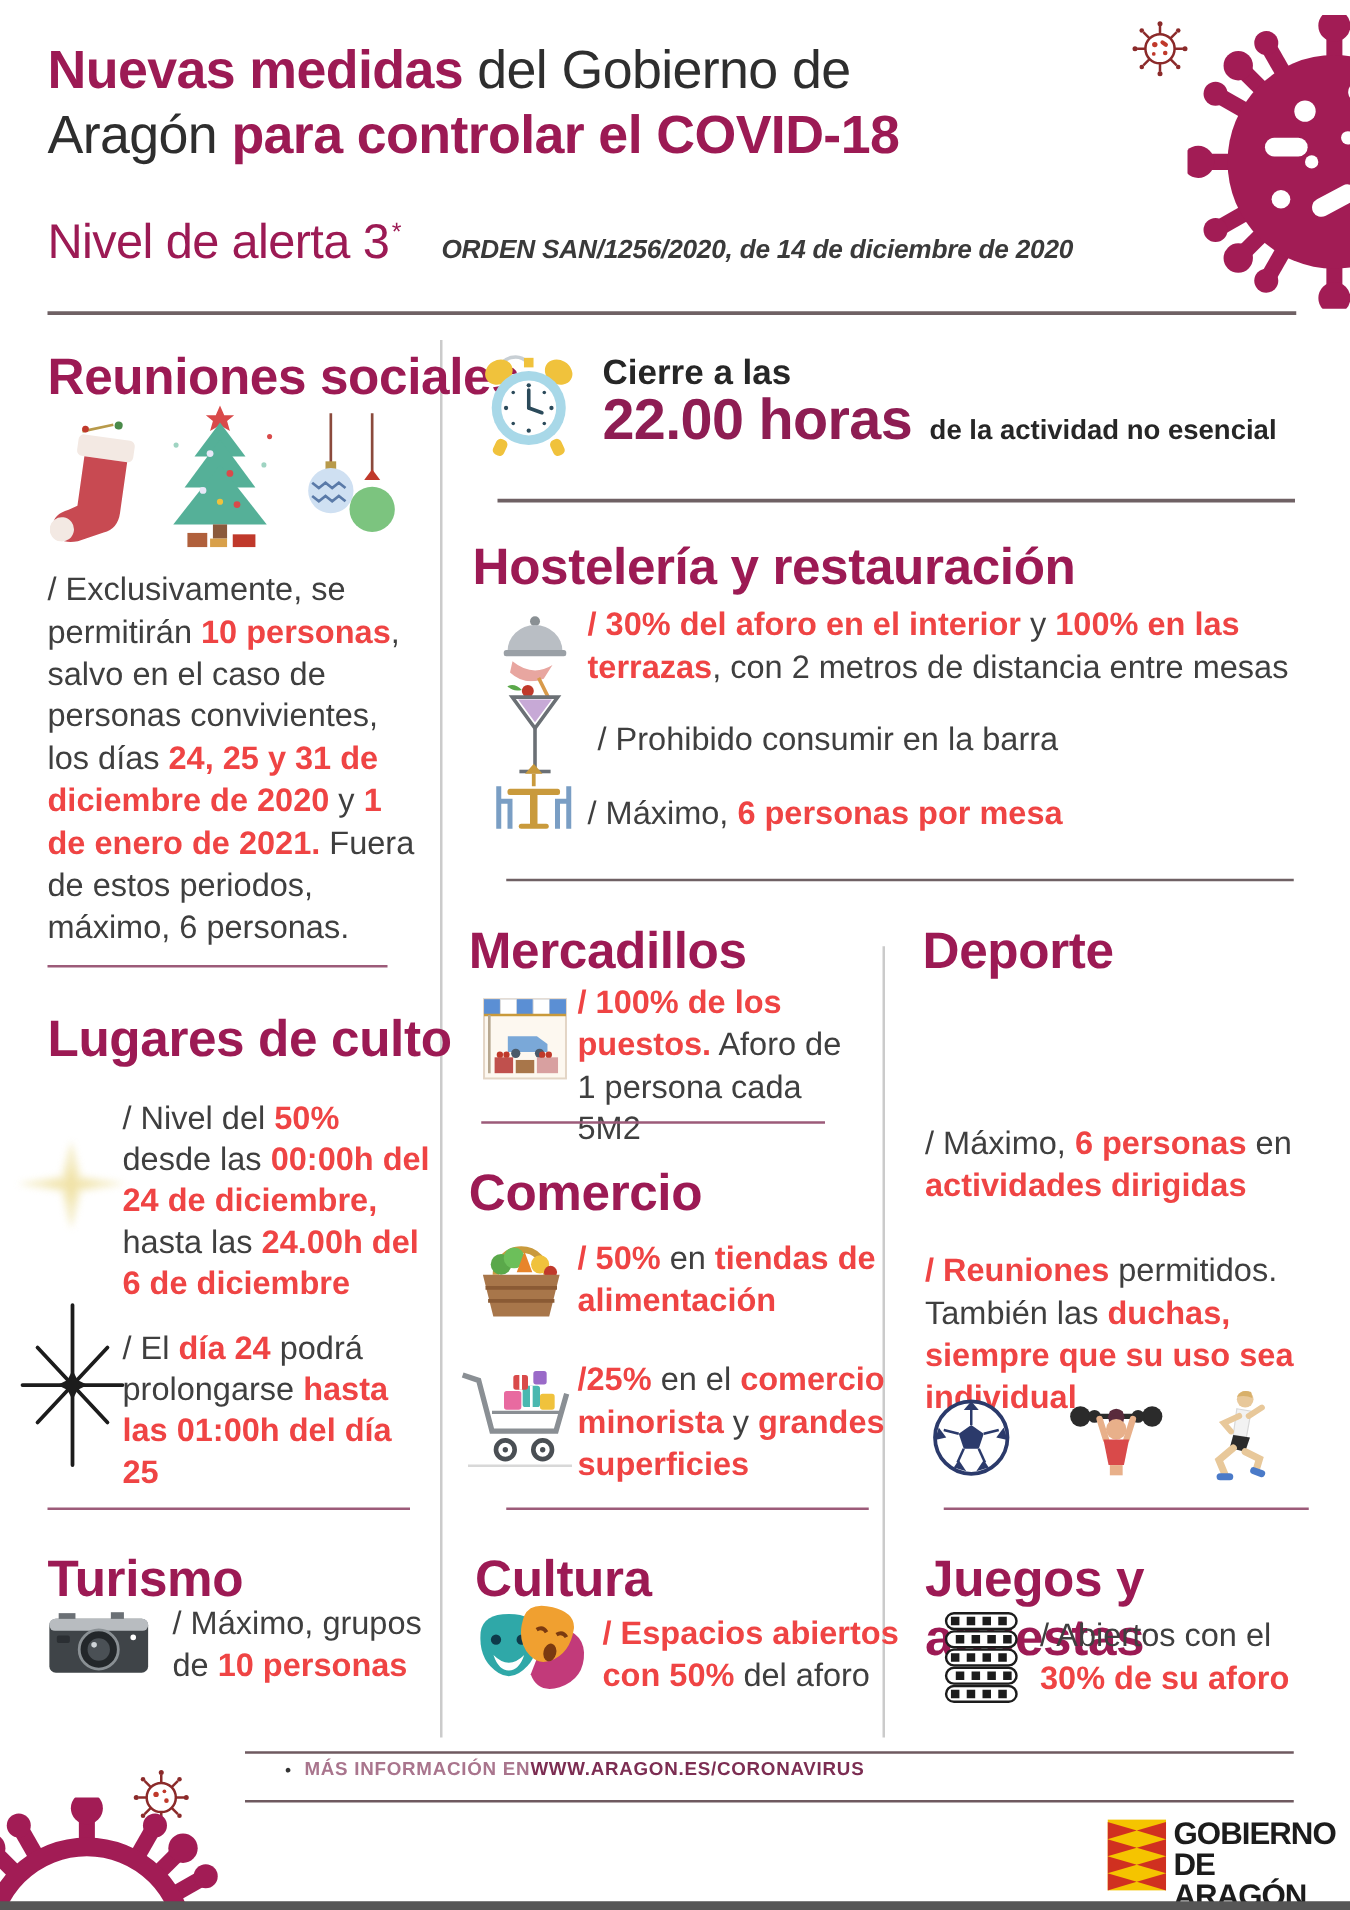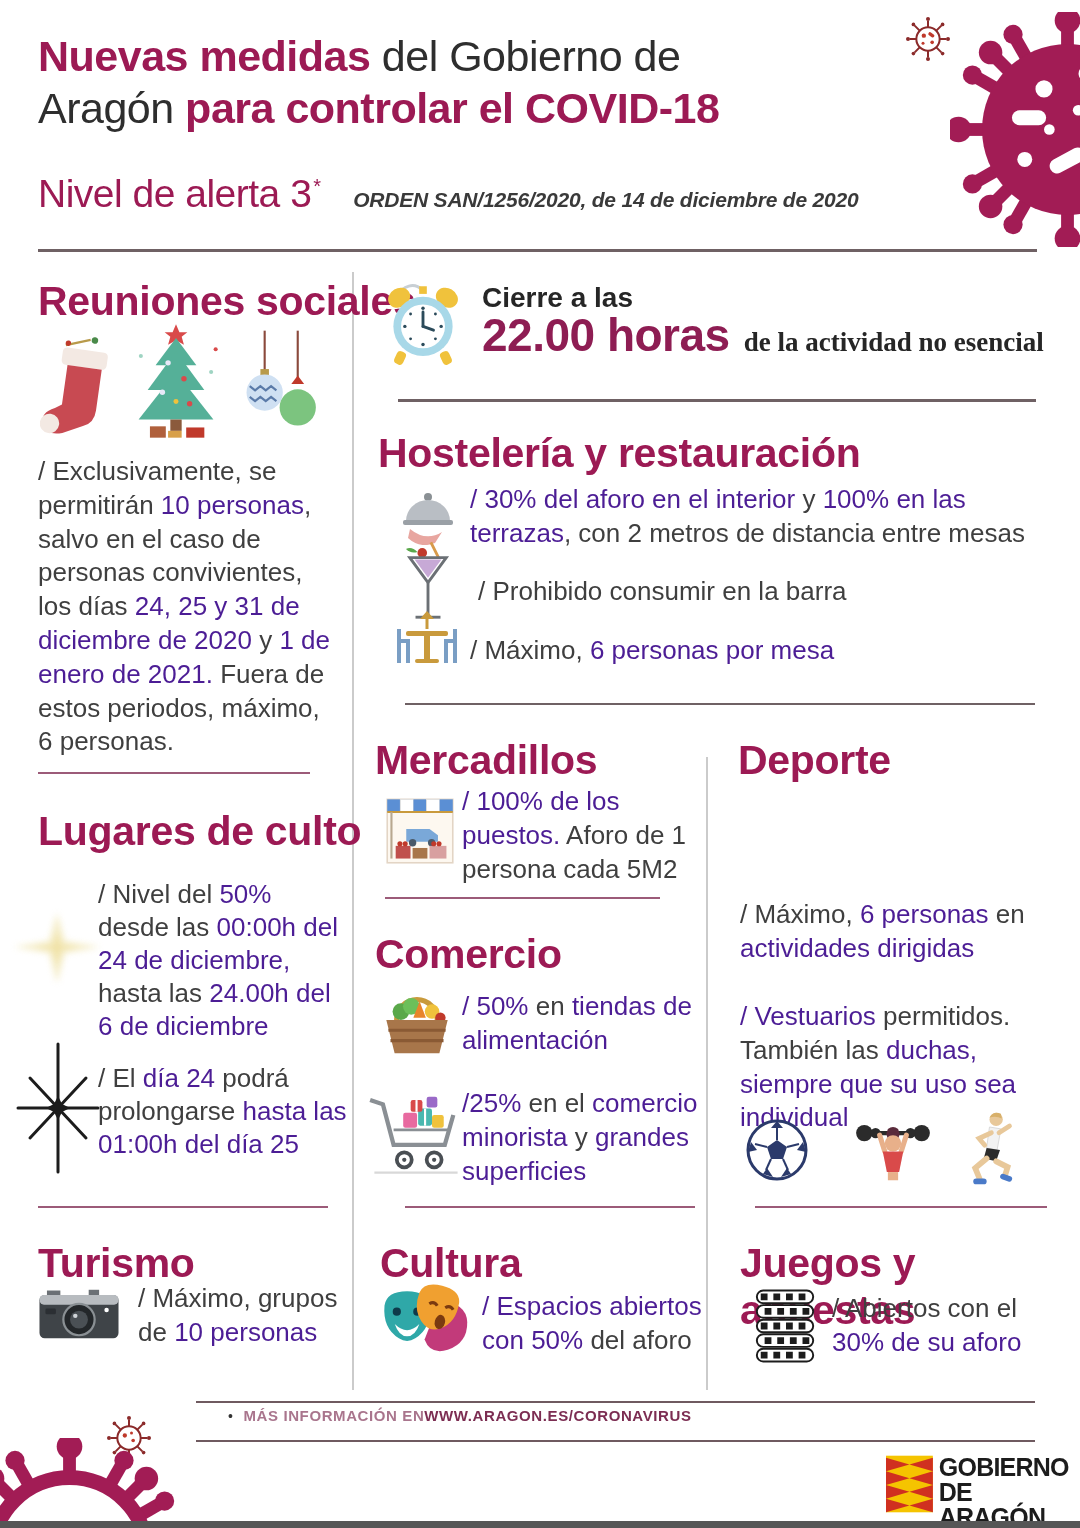--- a/index.html
+++ b/index.html
@@ -14,26 +14,26 @@
   .alert{font-size:39px;font-weight:400;color:#9C1A54;letter-spacing:-0.5px;}
   .alert-ast{font-size:20px;color:#9C1A54;position:relative;top:-14px;margin-left:2px;}
   .order{font-size:21px;font-style:italic;font-weight:700;color:#3a3a3a;margin-left:32px;letter-spacing:-0.2px;}
   
   .hr{position:absolute;height:2px;background:#9c5b79;}
   .hr.dark{background:#6f6164;height:3px;}
   .vr{position:absolute;width:2px;background:#cbcbcb;}
   
   .sec-h{position:absolute;font-size:41px;font-weight:700;color:#9C1A54;letter-spacing:-0.3px;}
   .txt{position:absolute;font-size:26px;line-height:1.3;color:#3f3f3f;font-weight:400;}
-  .txt .b{font-weight:400;color:#4c1d95;}
+  .txt .b{font-weight:700;color:#ef4444;}
   
   .closure-prefix{position:absolute;left:482px;top:282px;font-size:28px;font-weight:700;color:#262626;}
   .closure-row{position:absolute;left:482px;top:308px;display:flex;align-items:baseline;}
   .closure-time{font-size:46px;font-weight:700;color:#8E1D53;letter-spacing:-0.5px;}
-  .closure-suffix{font-size:27px;font-weight:700;color:#262626;margin-left:14px;font-family:Liberation Serif, serif;}
+  .closure-suffix{font-size:22px;font-weight:700;color:#262626;margin-left:14px;}
   
   .fline{position:absolute;height:2px;background:#6f5a60;}
   .finfo{position:absolute;left:228px;top:1407px;font-size:15px;letter-spacing:0.6px;display:flex;align-items:center;}
   .finfo .bullet{color:#333;margin-right:10px;font-size:14px;}
   .finfo .pre{color:#a9758d;font-weight:600;}
   .finfo .url{color:#7c2d52;font-weight:700;}
   .logo{position:absolute;left:886px;top:1455px;display:flex;align-items:flex-start;}
   .logo-text{margin-left:6px;font-size:25px;font-weight:700;color:#1c1c1c;line-height:1.0;letter-spacing:-0.8px;}
   .bottom-bar{position:absolute;left:0;bottom:0;width:100%;height:7px;background:#565656;}
   svg{display:block;}
@@ -410,21 +410,21 @@
   <div class="txt" style="left:482px;top:1290px;width:260px;">
     <span class="b">/ </span><span class="b">Espacios abiertos con 50%</span><span> del aforo</span>
   </div>
 
   <div class="sec-h" style="left:738px;top:737px;">Deporte</div>
 
   <div class="txt" style="left:740px;top:898px;width:305px;">
     <span>/ Máximo, </span><span class="b">6 personas</span><span> en </span><span class="b">actividades dirigidas</span>
   </div>
   <div class="txt" style="left:740px;top:1000px;width:315px;">
-    <span class="b">/ </span><span class="b">Vestuarios</span><span> permitidos. También las </span><span class="b">duchas, siempre que su uso sea individual</span>
+    <span class="b">/ </span><span class="b">Reuniones</span><span> permitidos. También las </span><span class="b">duchas, siempre que su uso sea individual</span>
   </div>
 
   <svg class="abs" style="left:745px;top:1118px;" width="64" height="64" viewBox="0 0 64 64">
     <circle cx="32" cy="32" r="29" fill="#ffffff" stroke="#2b3a6b" stroke-width="3"></circle>
     <polygon points="32,22 42,29 38,41 26,41 22,29" fill="#2b3a6b"></polygon>
     <polygon points="32,3 38,10 26,10" fill="#2b3a6b"></polygon>
     <polygon points="58,24 61,34 52,32" fill="#2b3a6b"></polygon>
     <polygon points="6,24 12,32 3,34" fill="#2b3a6b"></polygon>
     <polygon points="18,56 28,59 22,50" fill="#2b3a6b"></polygon>
     <polygon points="46,56 42,50 36,59" fill="#2b3a6b"></polygon>

